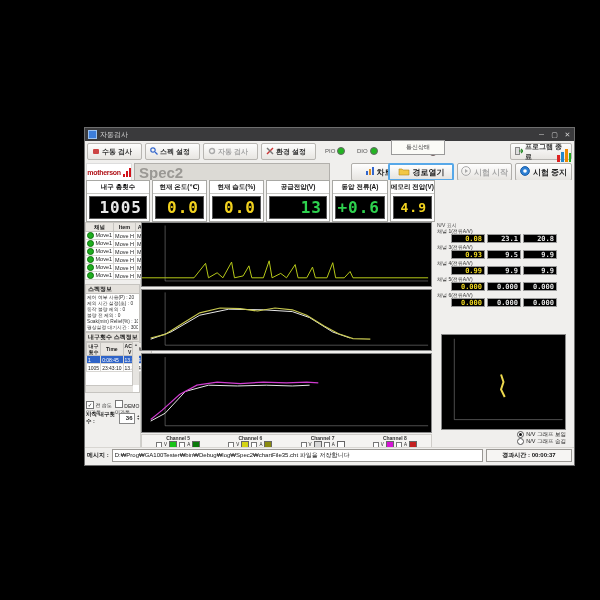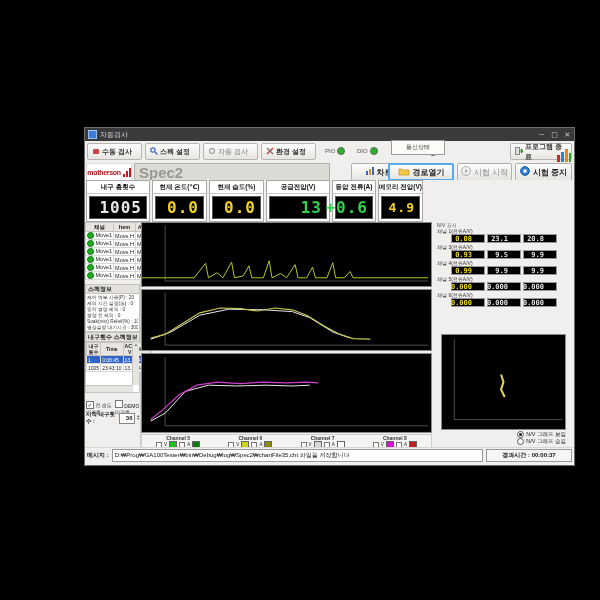--- a/index.html
+++ b/index.html
@@ -80,21 +80,21 @@
   .sw{width:6px;height:5px;border:1px solid #666;display:inline-block;}
   .minicb{width:4px;height:4px;border:1px solid #777;background:#fff;display:inline-block;}
   
   #rightpanel{position:absolute;left:352px;top:94px;right:2px;bottom:18px;}
   #nvtitle{font-size:5px;color:#444;height:6px;line-height:6px;}
   .nvrow{margin-bottom:1px;}
   .nvlabel{font-size:5px;color:#333;line-height:6px;}
   .nvdisps{display:flex;gap:2px;padding-left:14px;}
   .nvseg{width:34px;height:9px;background:#000;border:1px solid #999;
          font-family:"DejaVu Sans Mono",monospace;font-weight:bold;font-size:7px;
-         display:flex;align-items:center;justify-content:flex-end;padding-right:12px;box-sizing:border-box;}
+         display:flex;align-items:center;justify-content:flex-end;padding-right:2px;box-sizing:border-box;}
   #minichart{position:absolute;left:4px;right:6px;top:112px;height:94px;background:#000;border:1px solid #888;}
   #minichart svg{width:100%;height:100%;display:block;}
   #radios{position:absolute;right:6px;top:209px;font-size:5.5px;color:#222;}
   .radio{display:flex;align-items:center;gap:2px;justify-content:flex-start;line-height:7px;}
   .rdot{width:5px;height:5px;border-radius:50%;border:1px solid #555;background:#fff;display:inline-block;position:relative;}
   .rdot.on::after{content:"";position:absolute;left:1px;top:1px;width:3px;height:3px;border-radius:50%;background:#111;}
   
   #statusbar{position:absolute;left:0;right:0;bottom:2px;height:16px;background:#f0efed;border-top:1px solid #d8d6d2;
              display:flex;align-items:center;gap:3px;padding:0 2px;box-sizing:border-box;}
   #msglabel{font-size:6px;font-weight:bold;white-space:nowrap;}
@@ -242,21 +242,21 @@
       <div class="dseg" style="color: rgb(242, 210, 30);">0.0</div>
     </div>
     <div class="dcol" style="width:55px;">
       <div class="dlabel">현재 습도(%)</div>
       <div class="dseg" style="color: rgb(242, 210, 30);">0.0</div>
     </div>
     <div class="dcol" style="width:64px;">
       <div class="dlabel">공급전압(V)</div>
       <div class="dseg" style="color: rgb(46, 210, 78);">13</div>
     </div>
-    <div class="dcol" style="width:44px;justify-content:flex-end;">
+    <div class="dcol" style="width:56px;justify-content:flex-end;">
       <div class="dlabel">동압 전류(A)</div>
       <div class="dseg" style="color: rgb(46, 210, 78);">+0.6</div>
     </div>
     <div class="dcol" style="width:45px;">
       <div class="dlabel">메모리 전압(V)</div>
       <div class="dseg" style="font-size: 13px; color: rgb(242, 210, 30);">4.9</div>
     </div>
   </div>
 
   <div id="leftcol">

